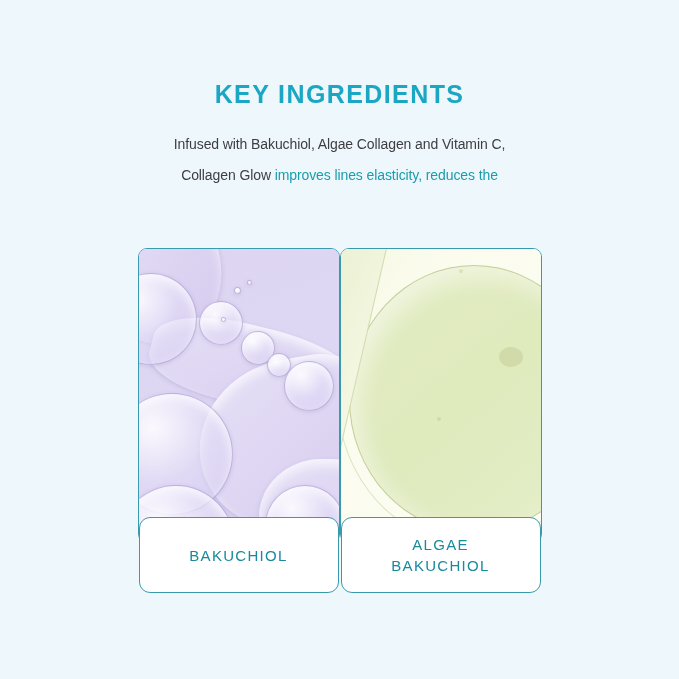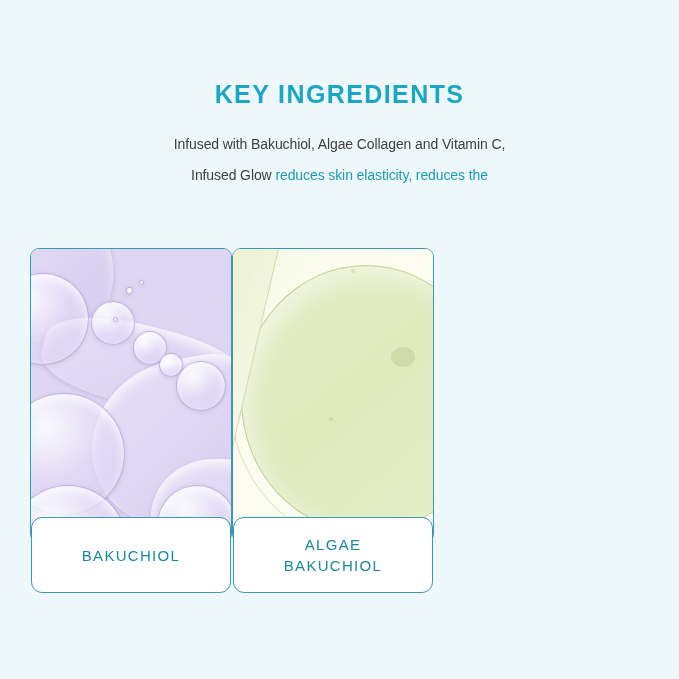--- a/index.html
+++ b/index.html
@@ -36,21 +36,21 @@
     letter-spacing:-0.1px;
   }
   .subtitle .teal { color:#1b9cad; }
 
   
   .cards {
     position:absolute;
     left:30px; top:248px;
     width:619px; height:345px;
     display:flex;
-    justify-content:flex-start;
+    justify-content:center;
   }
 
   .card {
     position:relative;
     width:202px; height:345px;
   }
 
   .swatch {
     position:absolute;
     left:0; top:0;
@@ -196,21 +196,21 @@
 </head>
 <body>
 
 <div class="page">
 
   <div class="header">
     <div class="title">KEY INGREDIENTS</div>
 
     <div class="subtitle">
       <span>Infused with Bakuchiol, Algae Collagen and Vitamin C,</span><br>
-      <span>Infused Glow </span><span class="teal">reduces skin elasticity, reduces the</span><br>
+      <span>Collagen Glow </span><span class="teal">improves lines elasticity, reduces the</span><br>
     </div>
   </div>
 
   <div class="cards">
 
     <div class="card">
       <div class="swatch">
         <div class="art art-purple">
           <div class="blob pb1"></div>
           <div class="blob pb2"></div>

